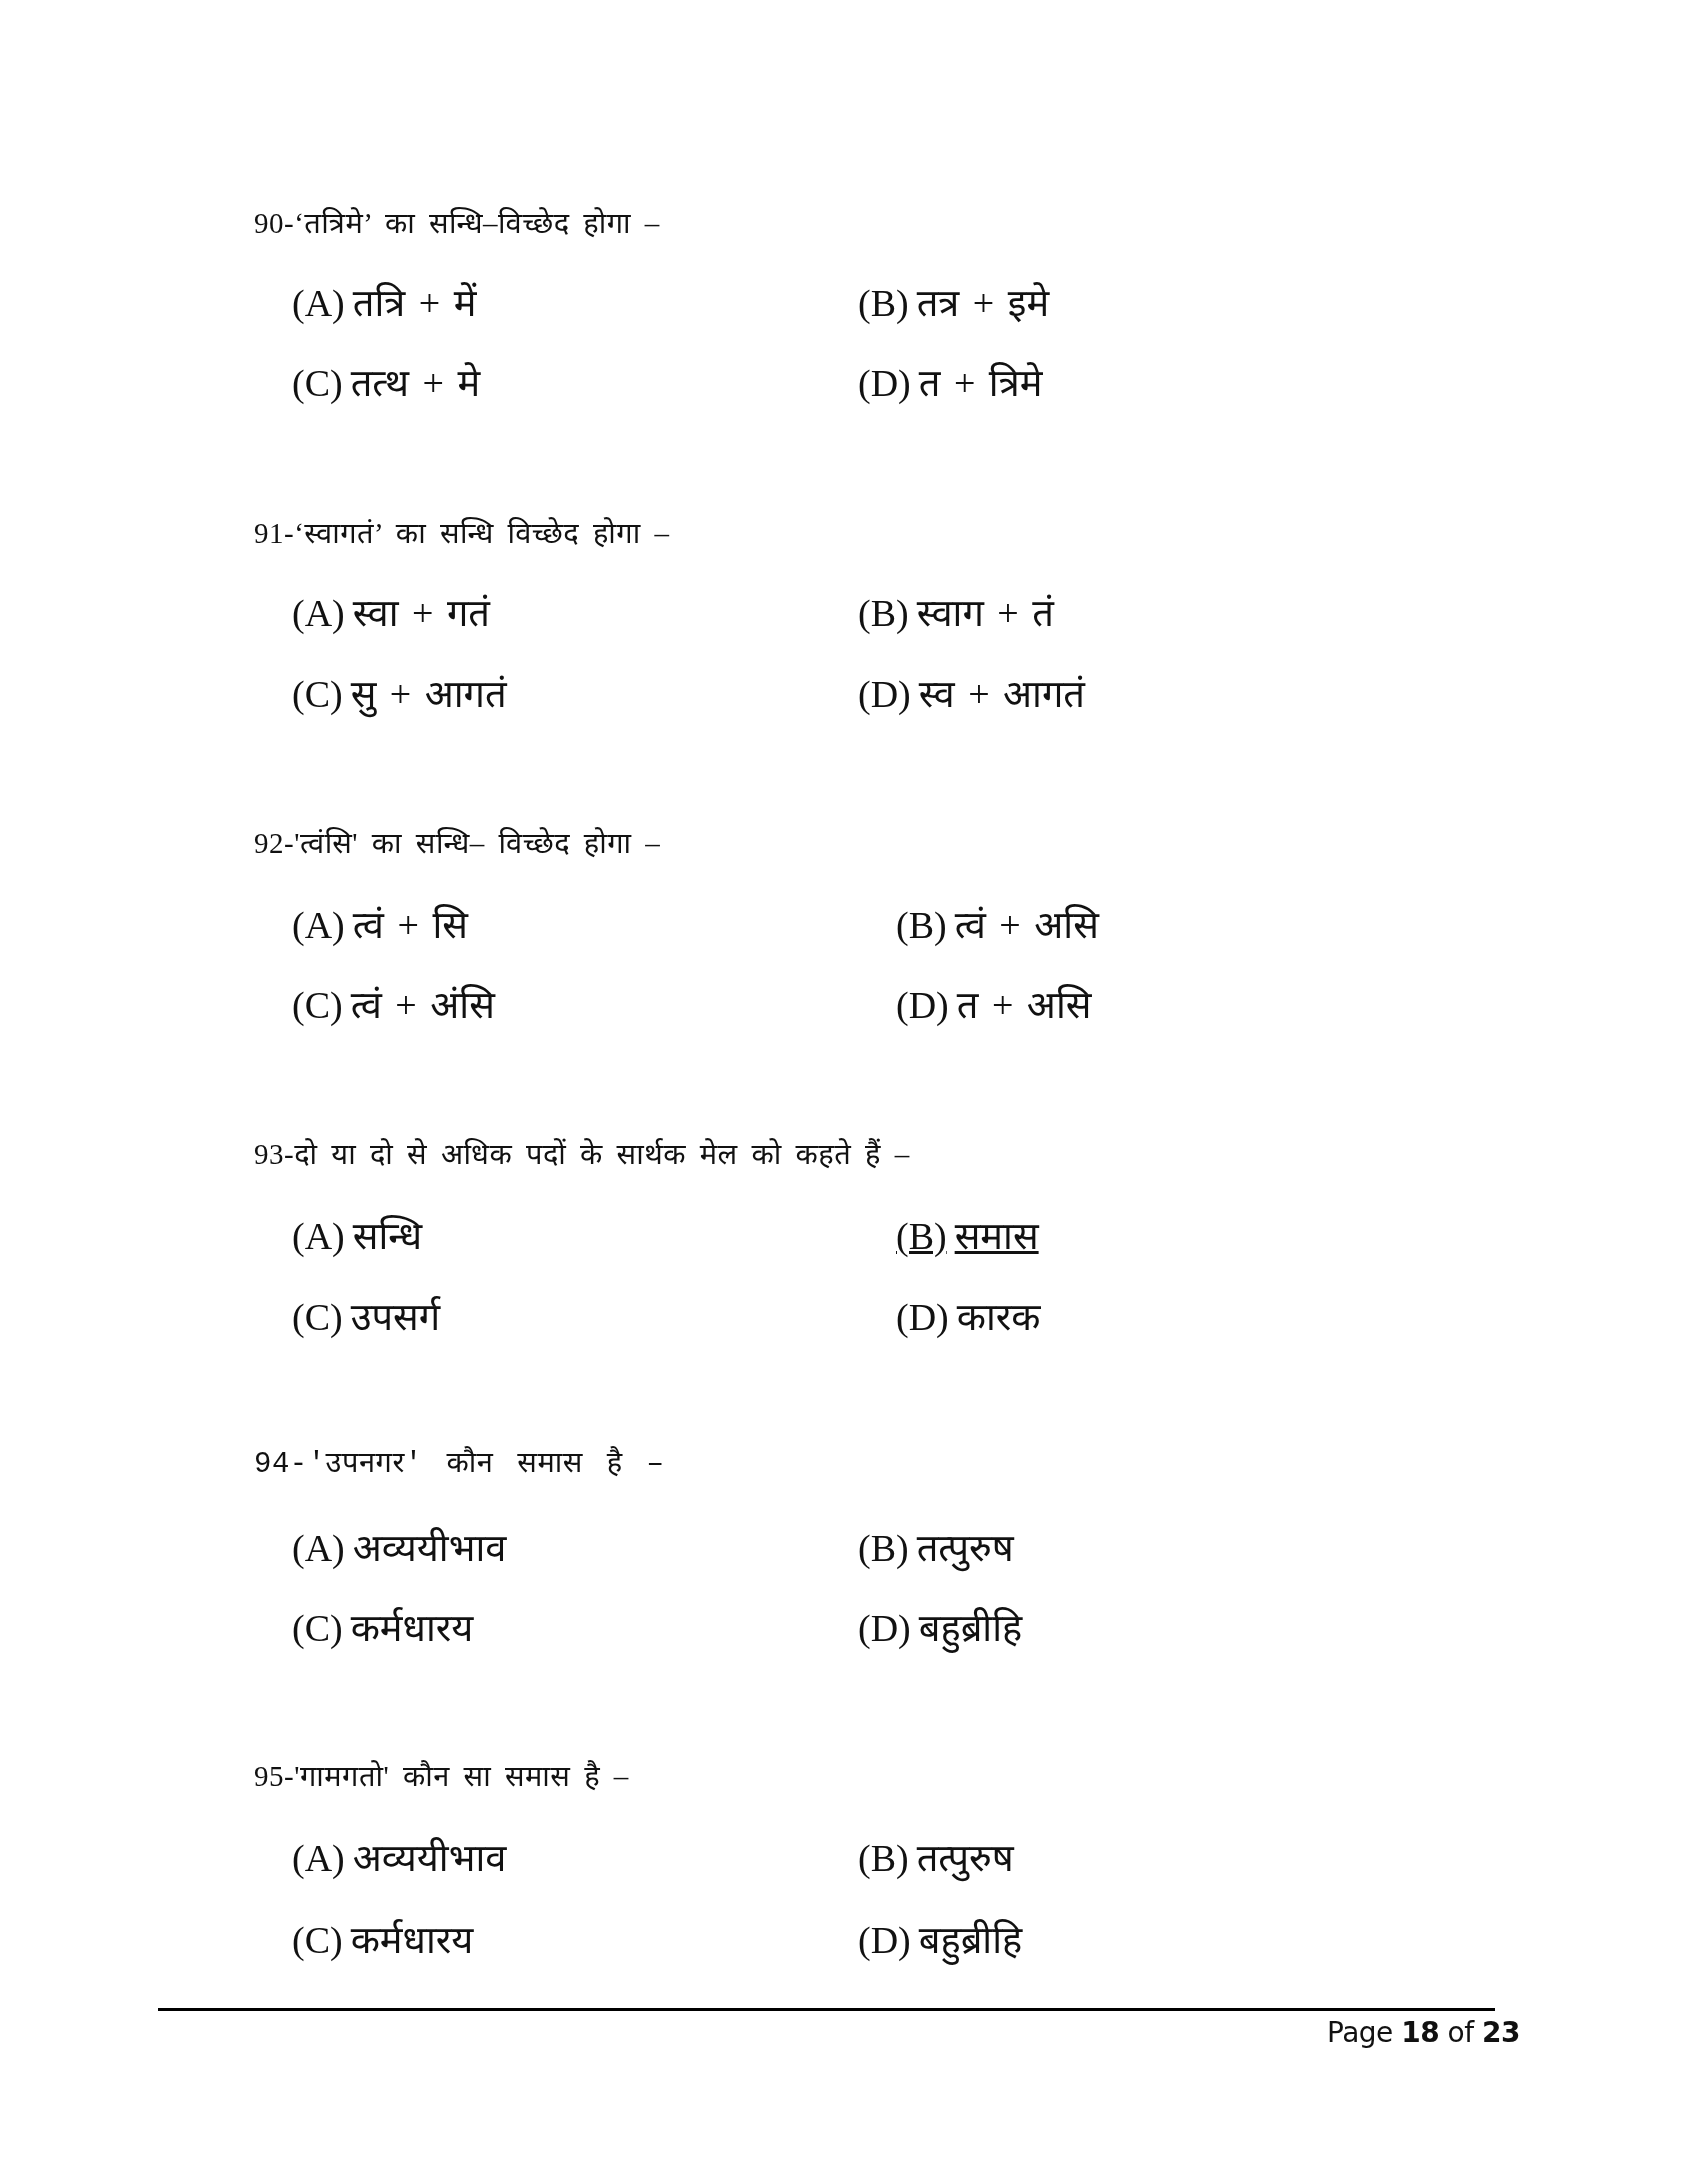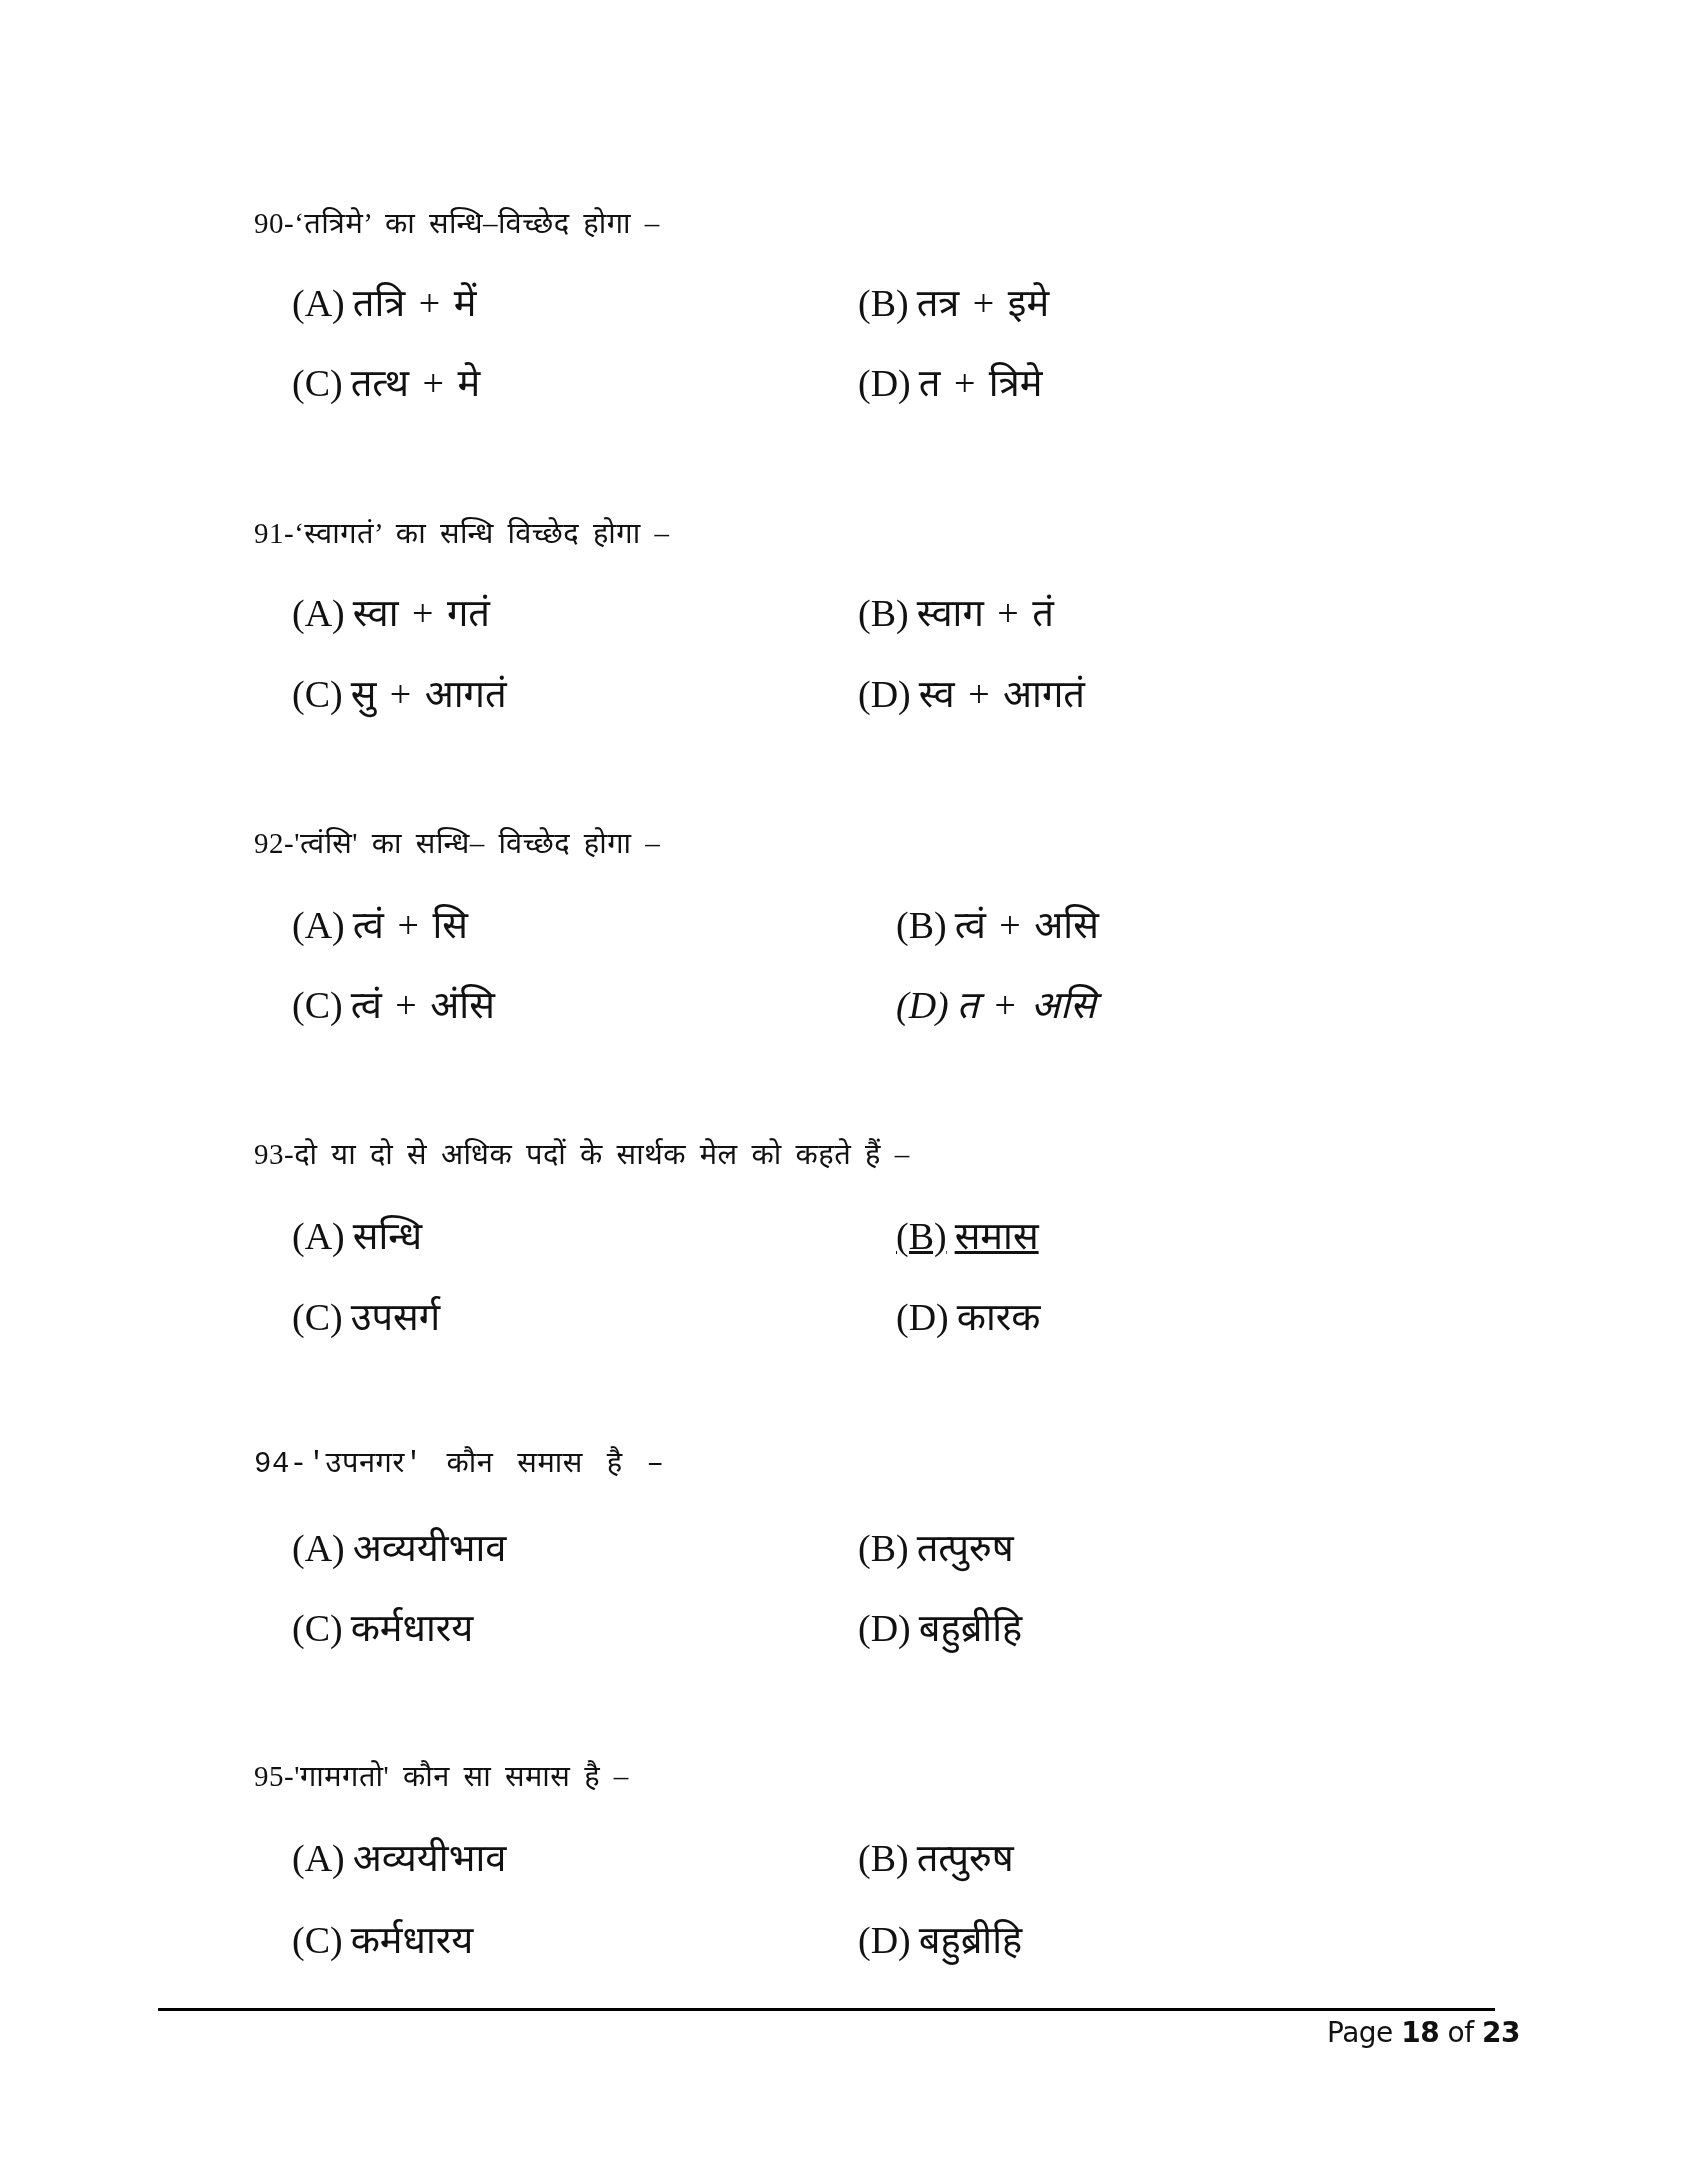--- a/index.html
+++ b/index.html
@@ -115,21 +115,21 @@
     </div>
     <div class="option col-a" style="top:907px;">
       <span class="opt-label">(A)</span><span>त्वं + सि</span>
     </div>
     <div class="option col-b wide" style="top:907px;">
       <span class="opt-label">(B)</span><span>त्वं + असि</span>
     </div>
     <div class="option col-a" style="top:987px;">
       <span class="opt-label">(C)</span><span>त्वं + अंसि</span>
     </div>
-    <div class="option col-b wide" style="top:987px;font-style:italic;">
+    <div class="option col-b wide" style="top:987px;">
       <span class="opt-label">(D)</span><span>त + असि</span>
     </div>
   </div>
 
   <div class="question" style="top:0;">
     <div class="q-text" style="top:1136px;">
       <span class="q-num">93-</span><span>दो या दो से अधिक पदों के सार्थक मेल को कहते हैं –</span>
     </div>
     <div class="option col-a" style="top:1218px;text-align:center;">
       <span class="opt-label">(A)</span><span>सन्धि</span>

